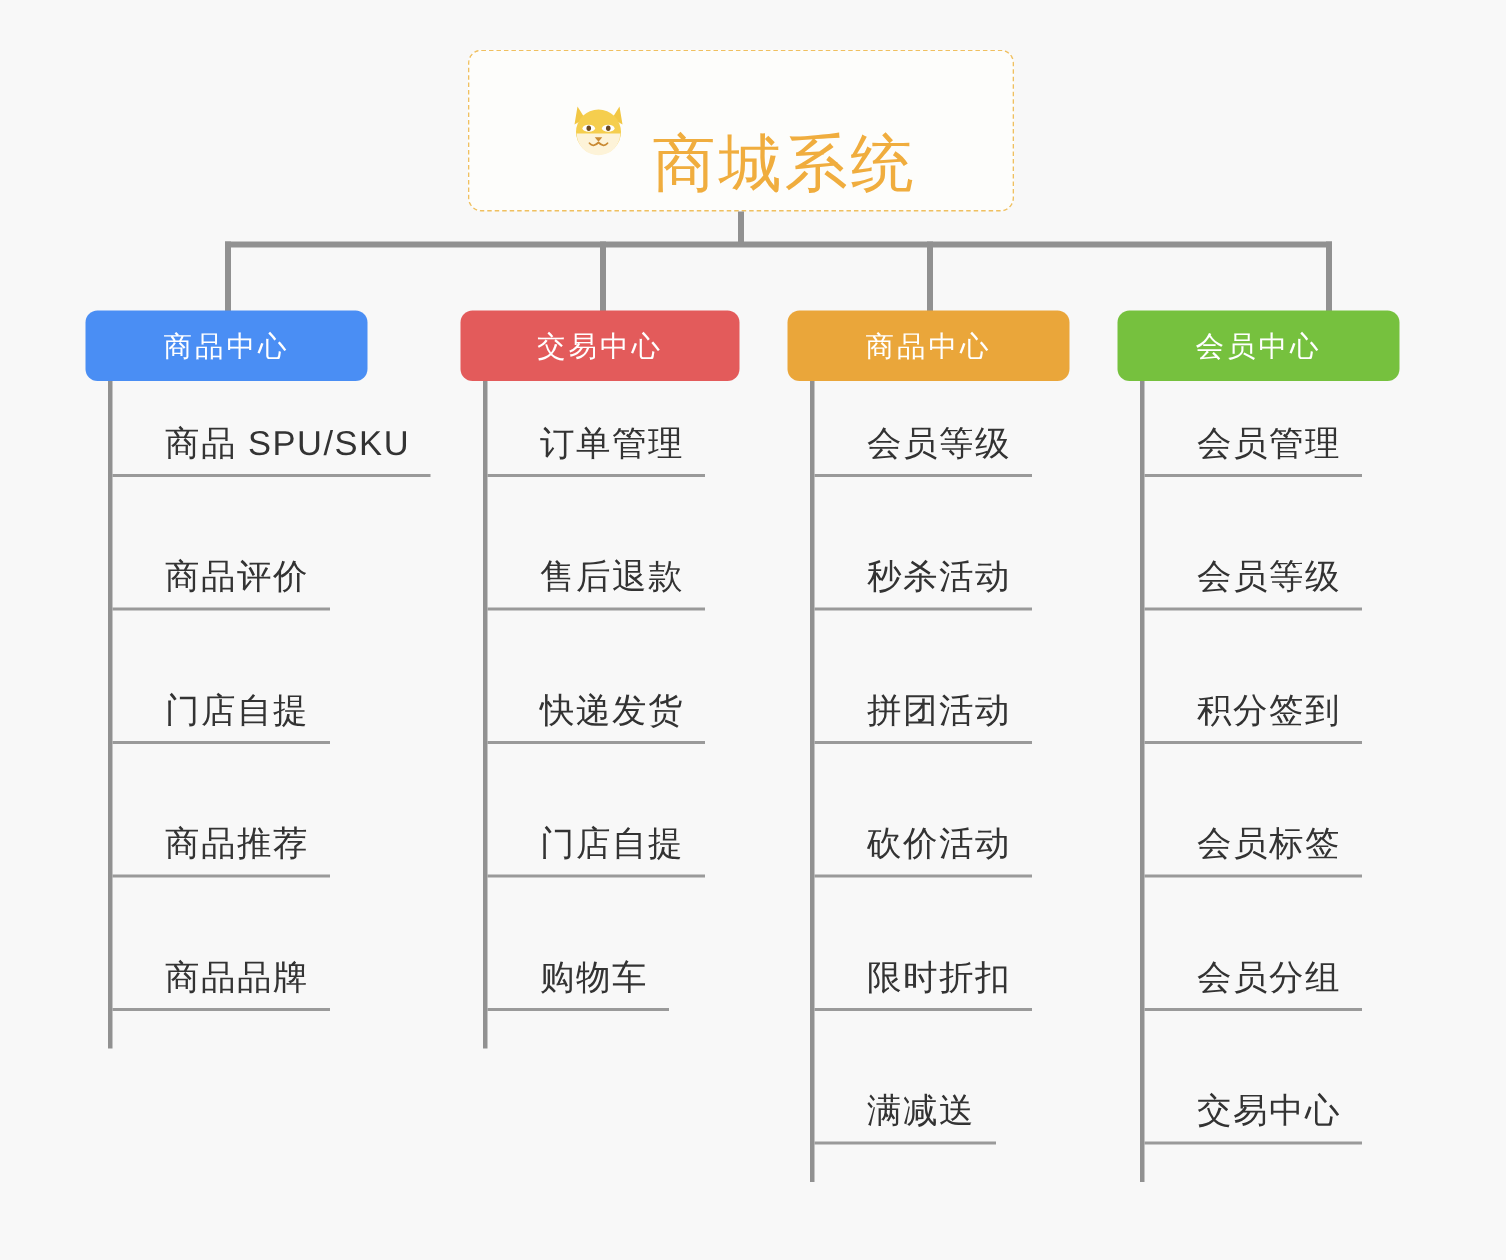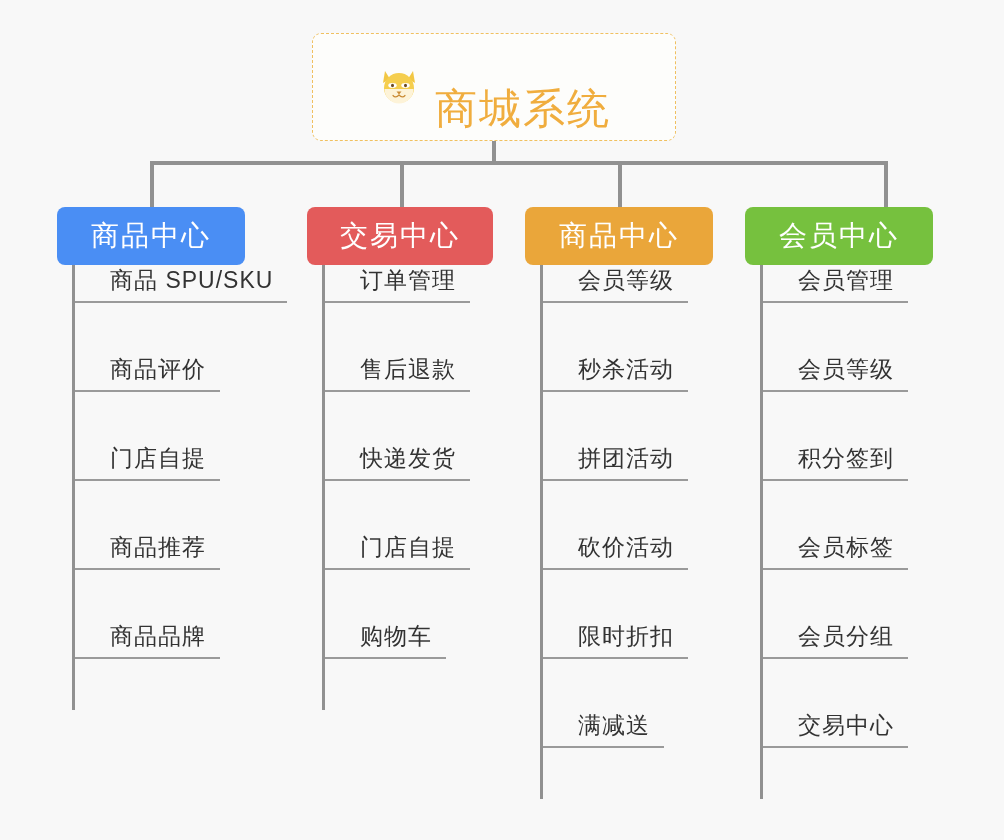--- a/index.html
+++ b/index.html
@@ -72,43 +72,43 @@
     width: 4px;
     height: 48px;
   }
 
   
   .col {
     position: absolute;
     top: 207px;
   }
   .col-header {
-    height: 58px;
+    height: 47px;
     border-radius: 8px;
     display: flex;
     align-items: center;
     justify-content: center;
     color: #ffffff;
-    font-size: 28px;
+    font-size: 19px;
     letter-spacing: 2px;
     box-sizing: border-box;
   }
 
   
   .col-items {
     position: relative;
     margin-left: 15px;
     padding-left: 0;
     border-left: 3px solid #919191;
   }
   .item {
     position: relative;
     height: 89px;
     display: flex;
-    align-items: flex-start;
+    align-items: center;
   }
   .item-label {
     display: inline-block;
     padding: 0 14px 5px 35px;
     font-size: 23px;
     color: #333333;
     white-space: nowrap;
     border-bottom: 2px solid #9a9a9a;
     letter-spacing: 1px;
   }

